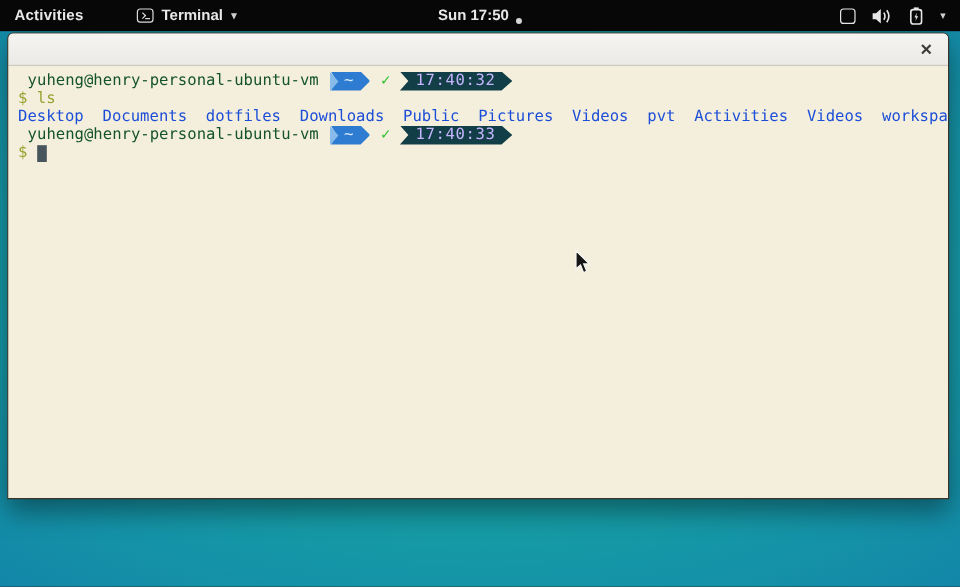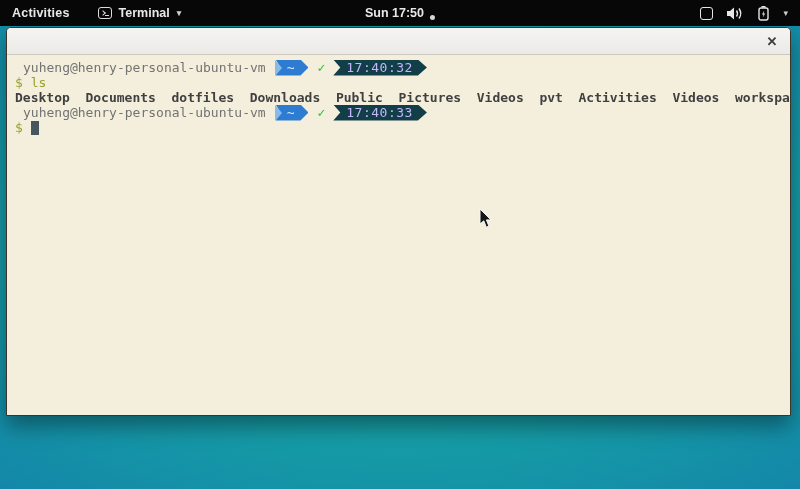--- a/index.html
+++ b/index.html
@@ -7,21 +7,21 @@
     position:relative;width:800px;height:489px;overflow:hidden;
     background:radial-gradient(ellipse 130% 120% at 50% 48%, #18aba4 0%, #16a0a5 30%, #1385a9 60%, #0e6ba0 85%, #0a5a92 100%);
     font-family:"Liberation Sans", sans-serif;
   }
   
   .topbar{
     position:absolute;top:0;left:0;width:100%;height:26px;background:#070707;
     color:#e8e8e8;display:flex;align-items:center;font-size:12.5px;z-index:30;
   }
   .activities{margin-left:12px;font-weight:700;letter-spacing:.2px;}
-  .app-menu{display:flex;align-items:center;margin-left:28px;gap:7px;font-weight:700;}
+  .app-menu{display:flex;align-items:center;margin-left:44px;gap:7px;font-weight:700;}
   .term-glyph{position:relative;width:14px;height:12px;border:1px solid #dcdcdc;border-radius:3px;box-sizing:border-box;}
   .term-glyph::before{content:"";position:absolute;left:2px;top:3px;width:3px;height:3px;border-right:1.5px solid #dcdcdc;border-bottom:1.5px solid #dcdcdc;transform:rotate(-45deg);}
   .term-glyph::after{content:"";position:absolute;right:2px;bottom:2px;width:4px;height:1.5px;background:#dcdcdc;}
   .chev-down{font-size:9px;color:#cfcfcf;line-height:1;}
   .clock{position:absolute;left:50%;transform:translateX(-50%);display:flex;align-items:flex-end;gap:6px;font-weight:700;}
   .notif-dot{width:5px;height:5px;border-radius:50%;background:#d6d6d6;}
   .status-icons{margin-left:auto;display:flex;align-items:center;gap:14px;margin-right:12px;}
   .screen-icon{width:13px;height:13px;border:1.5px solid #e6e6e6;border-radius:3px;box-sizing:border-box;}
   
   .window{
@@ -40,31 +40,31 @@
     width:20px;height:20px;display:flex;align-items:center;justify-content:center;
     color:#3b3b3b;font-size:13px;font-weight:700;cursor:default;
   }
   .termbody{
     flex:1;padding:5px 0 0 8px;
     font-family:"DejaVu Sans Mono","Liberation Mono",monospace;
     font-size:13px;color:#46555e;background:#f4efdc;
   }
   .line{height:15px;display:flex;align-items:center;white-space:pre;}
   .prompt-line{padding-left:8px;}
-  .userhost{color:#737373;}
+  .userhost{color:#14532d;}
   .pl-sep{width:0;height:0;border-top:8px solid transparent;border-bottom:8px solid transparent;
     border-left:7px solid #87bbea;margin-left:9px;margin-right:-6px;position:relative;z-index:2;}
   .badge{display:inline-flex;align-items:center;height:16px;position:relative;font-size:13px;}
   .badge.blue{background:#2e7cd1;color:#d7eafb;padding:0 14px 0 11px;
     clip-path:polygon(0 0,calc(100% - 8px) 0,100% 50%,calc(100% - 8px) 100%,0 100%,5px 50%);}
   .check{color:#2fc12f;margin:0 8px 0 9px;font-weight:700;}
   .badge.dark{background:#123e47;color:#c4b5fd;padding:0 14px 0 13px;letter-spacing:.5px;
     clip-path:polygon(0 0,calc(100% - 9px) 0,100% 50%,calc(100% - 9px) 100%,0 100%,7px 50%);}
   .dollar,.cmd{color:#98a12e;}
-  .ls-line span{color:#404040;font-weight:700;}
+  .ls-line span{color:#1d4ed8;font-weight:400;}
   .ls-line span:not(:last-child){margin-right:2ch;}
   .cursor-block{width:8px;height:14px;background:#47555c;margin-left:1ch;}
   
   .pointer{position:absolute;left:479px;top:208px;z-index:40;}
 </style>
 </head>
 <body>
 
 <div class="screen">
 

